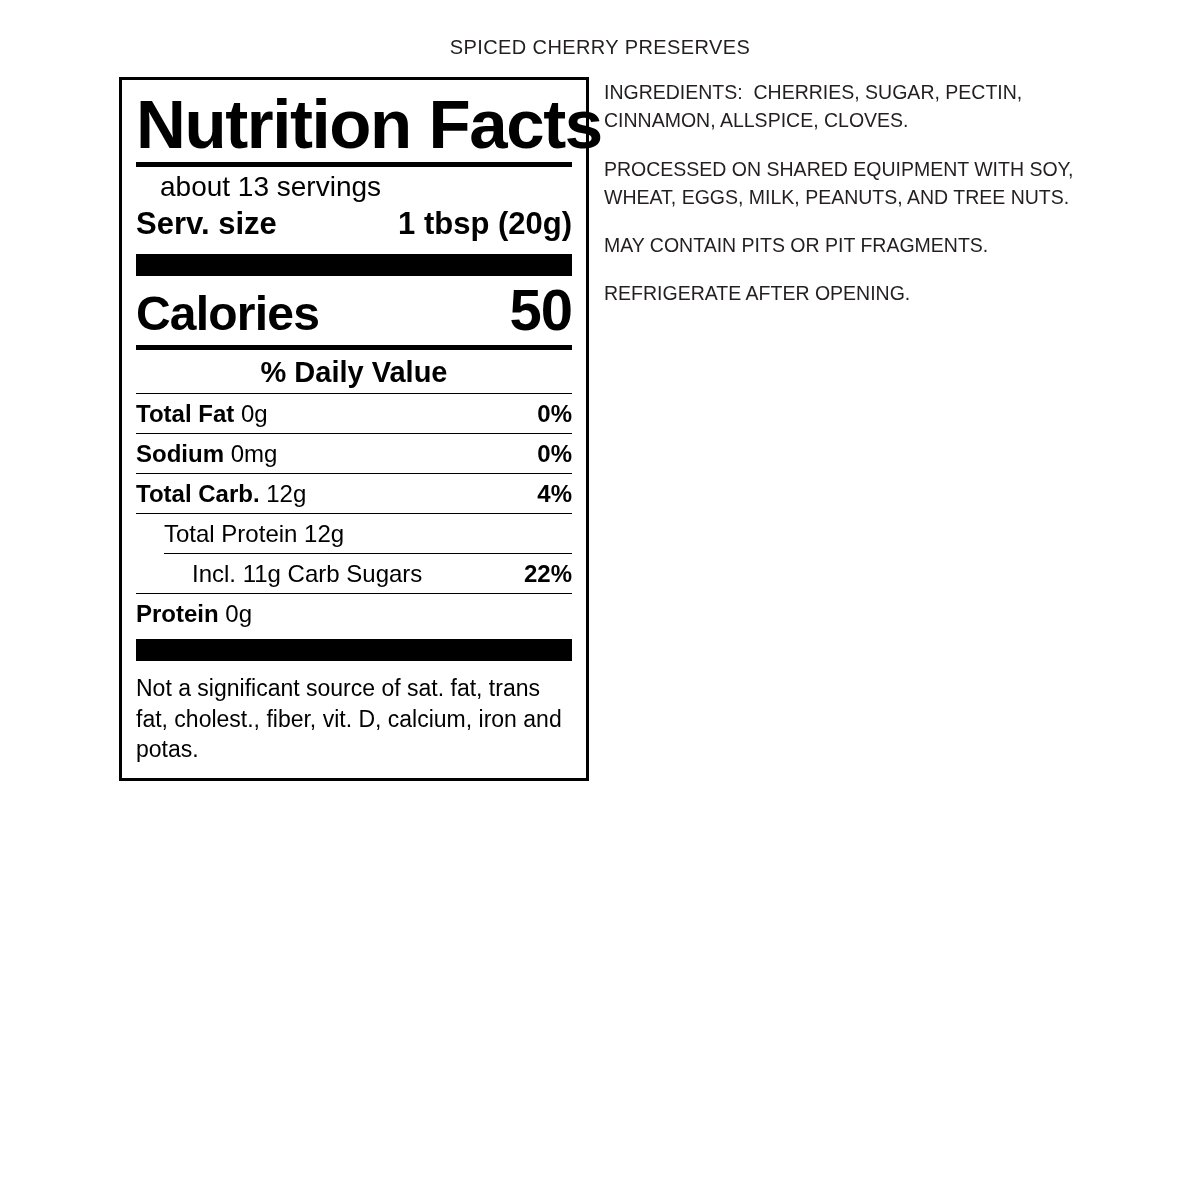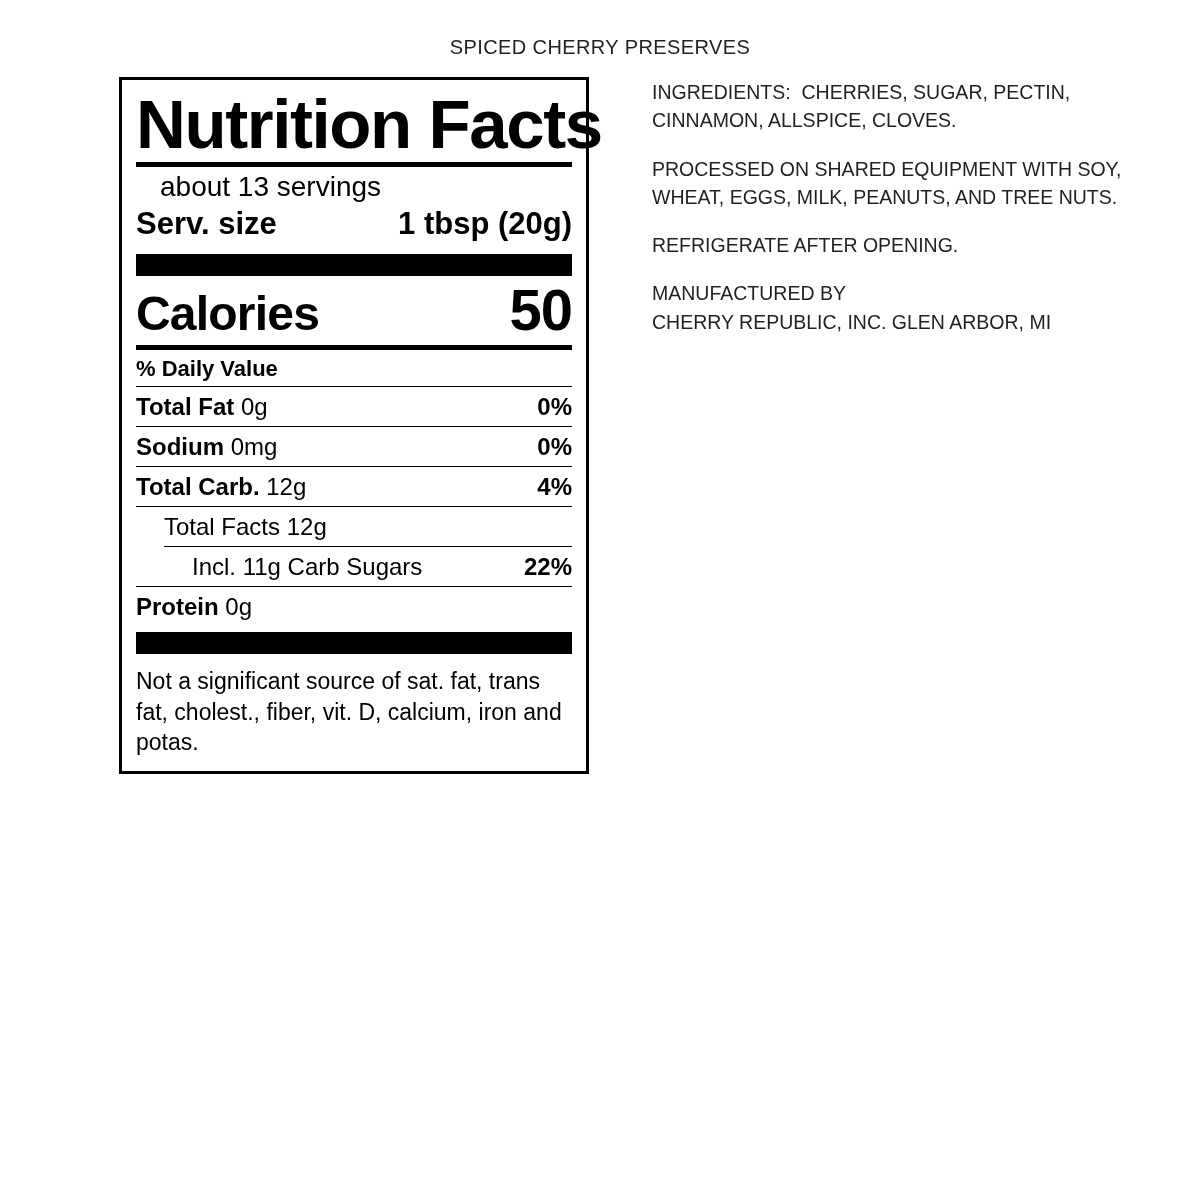--- a/index.html
+++ b/index.html
@@ -87,22 +87,22 @@
     font-weight: bold;
     letter-spacing: -0.8px;
   }
   .calories-value {
     font-size: 58px;
     font-weight: bold;
     letter-spacing: -1px;
   }
 
   .dv-header {
-    text-align: left;
-    font-size: 22px;
+    text-align: center;
+    font-size: 29px;
     font-weight: bold;
     padding: 6px 0 4px 0;
   }
 
   .nut-row {
     display: flex;
     justify-content: space-between;
     align-items: baseline;
     font-size: 24px;
     padding: 6px 0 5px 0;
@@ -124,21 +124,21 @@
     position: absolute;
     left: 604px;
     top: 78px;
     width: 520px;
     font-size: 19.5px;
     line-height: 1.45;
     color: #231f20;
   }
   .side-block { margin-bottom: 20px; }
   .side-block:last-child { margin-bottom: 0; }
-  .side-line { white-space: pre-wrap; margin-left: 48px; }
+  .side-line { white-space: pre-wrap; }
 </style>
 </head>
 <body>
 
 <div class="product-title">SPICED CHERRY PRESERVES</div>
 
 <div class="nf-panel">
 
   <div class="nf-title">Nutrition Facts</div>
   <div class="rule-medium"></div>
@@ -175,21 +175,21 @@
   </div>
   <div class="rule-thin"></div>
 
   <div class="nut-row">
     <span class="name"><b>Total Carb.</b><span> 12g</span></span>
     <span class="pct">4%</span>
   </div>
   <div class="rule-thin"></div>
 
   <div class="nut-row indent-1">
-    <span class="name"><b></b><span>Total Facts 12g</span></span>
+    <span class="name"><b></b><span>Total Protein 12g</span></span>
     <span class="pct"></span>
   </div>
   <div class="rule-thin" style="margin-left:28px;"></div>
 
   <div class="nut-row indent-2">
     <span class="name"><b></b><span>Incl. 11g Carb Sugars</span></span>
     <span class="pct">22%</span>
   </div>
   <div class="rule-thin"></div>
 
@@ -199,18 +199,15 @@
   </div>
 
   <div class="rule-thick-bottom"></div>
 
   <div class="footnote">Not a significant source of sat. fat, trans fat, cholest., fiber, vit. D, calcium, iron and potas.</div>
 </div>
 
 <div class="side-col">
   <div class="side-block side-line">INGREDIENTS:  CHERRIES, SUGAR, PECTIN, CINNAMON, ALLSPICE, CLOVES.</div>
   <div class="side-block side-line">PROCESSED ON SHARED EQUIPMENT WITH SOY, WHEAT, EGGS, MILK, PEANUTS, AND TREE NUTS.</div>
+  <div class="side-block side-line">MAY CONTAIN PITS OR PIT FRAGMENTS.</div>
   <div class="side-block side-line">REFRIGERATE AFTER OPENING.</div>
-  <div class="side-block">
-    <div class="side-line">MANUFACTURED BY</div>
-    <div class="side-line">CHERRY REPUBLIC, INC. GLEN ARBOR, MI</div>
-  </div>
 </div>
 
 </body></html>

